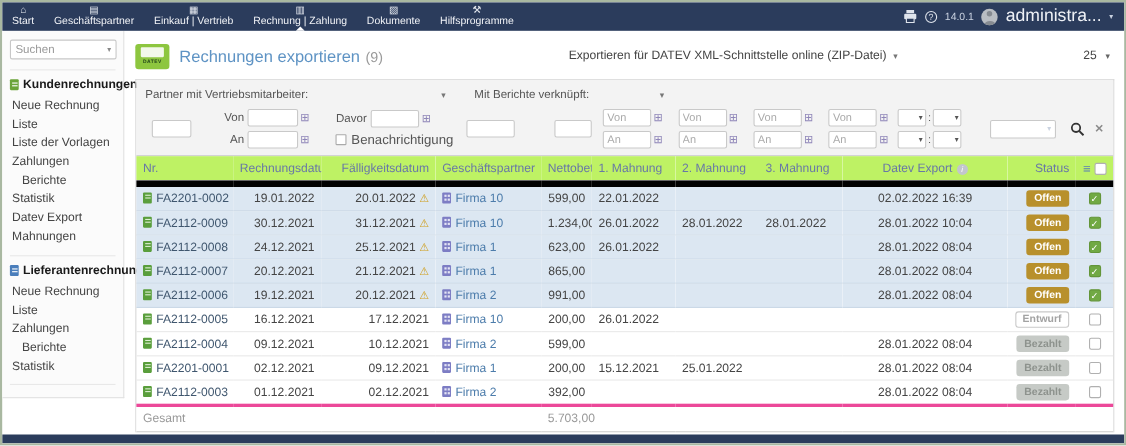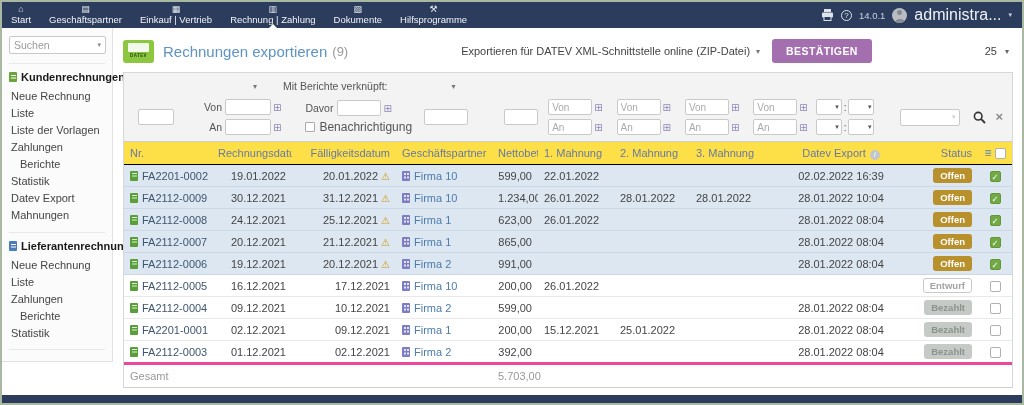--- a/index.html
+++ b/index.html
@@ -75,21 +75,21 @@
   .tsel { width:26px; height:16px; border:1px solid #c9c9c9; background:#fff; border-radius:2px; display:flex; align-items:center; justify-content:flex-end; padding:0 2px; cursor:pointer; }
   .tsel .chev { color:#555; font-size:7px; }
   .colon { font-size:10px; color:#555; margin:0 2px; }
   .stsel { width:60px; height:17px; border:1px solid #c9c9c9; background:#fff; border-radius:2px; display:flex; align-items:center; justify-content:flex-end; padding:0 4px; cursor:pointer; align-self:center; }
   .ficons { display:flex; align-items:center; gap:9px; align-self:center; margin-left:13px; }
   .mag { cursor:pointer; }
   .clear-x { font-size:13px; color:#8a8a8a; font-weight:bold; cursor:pointer; line-height:12px; }
 
   
   table.inv { width:100%; border-collapse:collapse; table-layout:fixed; font-size:11px; }
-  thead th { background:#fde047; color:#6878a6; font-weight:normal; font-size:11px; padding:4px 6px; border-bottom:1px solid #000000; white-space:nowrap; overflow:hidden; cursor:pointer; }
+  thead th { background:#bef264; color:#6878a6; font-weight:normal; font-size:11px; padding:4px 6px; border-bottom:6px solid #000000; white-space:nowrap; overflow:hidden; cursor:pointer; }
   .c-nr { text-align:left; }
   .c-rd, .c-fd, .c-nb, .c-st { text-align:right; }
   .c-gp, .c-m { text-align:left; }
   .c-dx { text-align:center; }
   .c-ck { text-align:center; }
   tbody td { padding:3px 6px; color:#444; border-bottom:1px solid #e9e9e9; height:20px; white-space:nowrap; overflow:hidden; }
   tr.sel td { background:#dce7f2; border-bottom:1px solid #cbd9e7; }
   .info-ic { display:inline-block; width:10px; height:10px; border-radius:50%; background:#c2c6ce; color:#fff; font-size:7.5px; line-height:10px; text-align:center; margin-left:4px; font-style:italic; }
   .cols-ic { color:#5a7fb5; font-size:12px; font-weight:bold; vertical-align:middle; cursor:pointer; }
   .cb { display:inline-block; width:11px; height:11px; border:1px solid #b0b0b0; background:#fff; border-radius:2px; vertical-align:middle; cursor:pointer; font-size:8.5px; line-height:10px; color:#fff; text-align:center; }
@@ -248,31 +248,31 @@
         <div class="datev-logo">
           <div class="band"></div>
           <span class="lg-txt">DATEV</span>
         </div>
         <span class="page-title">Rechnungen exportieren</span>
         <span class="page-count">(9)</span>
         <div class="export-select">
           <span>Exportieren für DATEV XML-Schnittstelle online (ZIP-Datei)</span>
           <span class="chev">▾</span>
         </div>
-        <button class="btn-confirm">BESTÄTIGEN</button>
         <div class="page-size">
           <span>25</span>
           <span class="chev">▾</span>
         </div>
       </div>
 
       <div class="liste">
 
         <div class="fblock">
           <div class="f1">
+            <span class="flabel">Partner mit Vertriebsmitarbeiter:</span>
             <div class="fsel" style="margin-left:6px;">
               <span class="gap" style="width:115px;"></span>
                 <span class="chev">▾</span>
             </div>
             <span class="flabel" style="margin-left:26px;">Mit Berichte verknüpft:</span>
             <div class="fsel" style="margin-left:6px;">
               <span class="gap" style="width:58px;"></span>
                 <span class="chev">▾</span>
             </div>
           </div>

